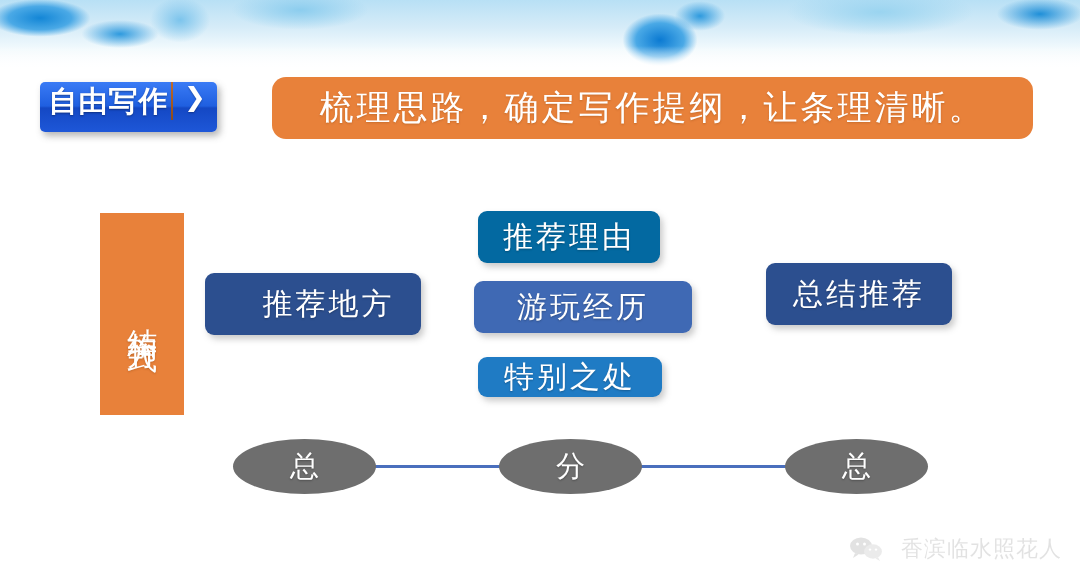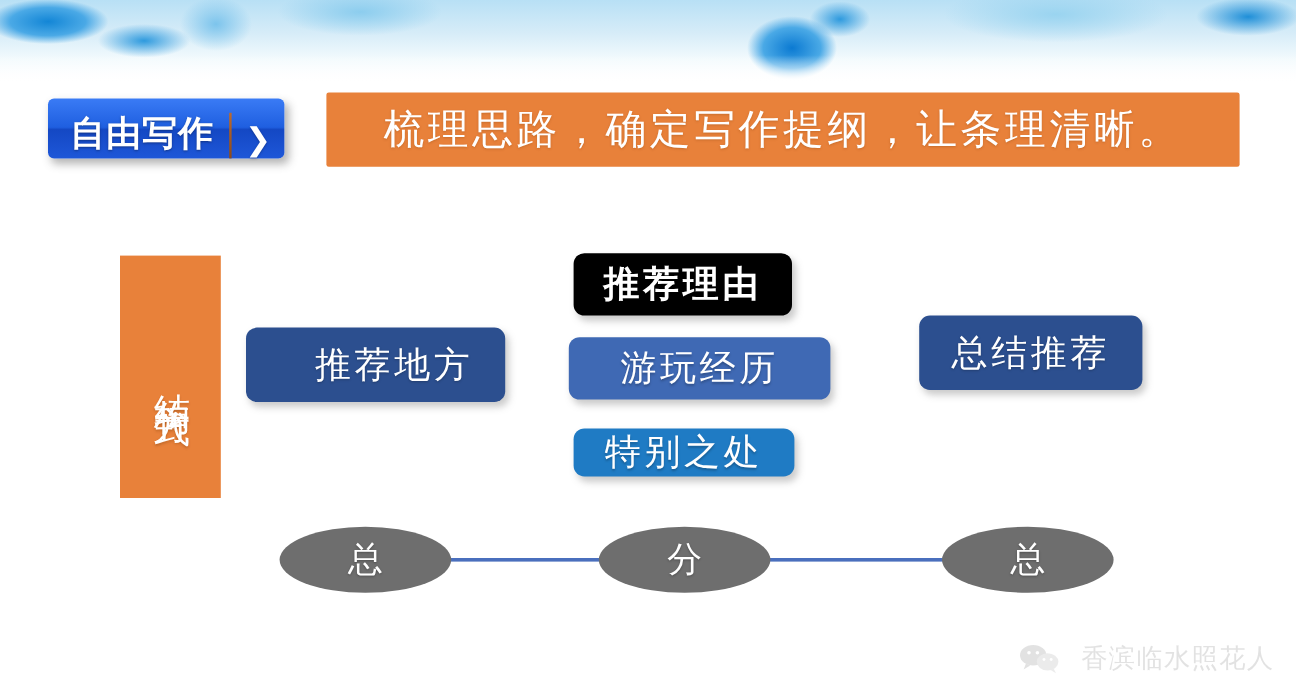--- a/index.html
+++ b/index.html
@@ -44,26 +44,26 @@
     height: 26px;
     background: linear-gradient(to bottom, rgba(255,255,255,0) 0%, #ffffff 88%);
   }
 
   
   #header { position: absolute; left: 0; top: 72px; width: 1080px; height: 80px; }
 
   .tag-badge {
     position: absolute;
     left: 40px; top: 10px;
-    width: 197px; height: 50px;
+    width: 177px; height: 50px;
     border-radius: 5px;
     background: linear-gradient(to bottom, #3a7bf5 0%, #1f5fe0 48%, #1448c4 52%, #1e57d8 100%);
     box-shadow: 3px 4px 7px rgba(90,90,90,0.45);
     display: flex;
-    align-items: flex-end;
+    align-items: flex-start;
   }
   .tag-badge .tag-text {
     flex: 1;
     text-align: center;
     color: #ffffff;
     font-size: 29px;
     font-weight: bold;
     font-family: "Liberation Sans", "DejaVu Sans", sans-serif;
     letter-spacing: 1px;
     text-shadow: 0 1px 2px rgba(0,0,0,0.35);
@@ -81,21 +81,21 @@
     font-weight: bold;
     font-family: "Liberation Sans", "DejaVu Sans", sans-serif;
     text-shadow: 0 1px 2px rgba(0,0,0,0.3);
   }
 
   .head-banner {
     position: absolute;
     left: 272px; top: 5px;
     width: 761px; height: 62px;
     background: #e8813a;
-    border-radius: 2px;
+    border-radius: 14px;
     display: flex;
     align-items: center;
     justify-content: center;
   }
   .head-banner .banner-text {
     color: #ffffff;
     font-size: 34px;
     letter-spacing: 3px;
     text-shadow: 0 1px 2px rgba(120,60,10,0.3);
     white-space: nowrap;
@@ -129,21 +129,21 @@
     align-items: center;
     justify-content: center;
     box-shadow: 3px 4px 6px rgba(140,140,140,0.45);
     color: #ffffff;
     font-size: 30px;
     letter-spacing: 3px;
     text-shadow: 0 1px 2px rgba(0,0,0,0.25);
     white-space: nowrap;
   }
   .bbox-place   { left: 205px; top: 273px; width: 185px; height: 62px; background: #2c4f8f; padding-left: 31px; }
-  .bbox-reason  { left: 478px; top: 211px; width: 182px; height: 52px; background: #000000; font-weight: bold; }
+  .bbox-reason  { left: 478px; top: 211px; width: 182px; height: 52px; background: #0369a1; }
   .bbox-exp     { left: 474px; top: 281px; width: 218px; height: 52px; background: #3f69b4; }
   .bbox-special { left: 478px; top: 357px; width: 184px; height: 40px; background: #1f7bc4; }
   .bbox-summary { left: 766px; top: 263px; width: 186px; height: 62px; background: #2c4f8f; }
 
   
   #chain { position: absolute; left: 0; top: 430px; width: 1080px; height: 80px; }
   .chain-line {
     position: absolute;
     height: 3px;
     background: #4a6fbd;

